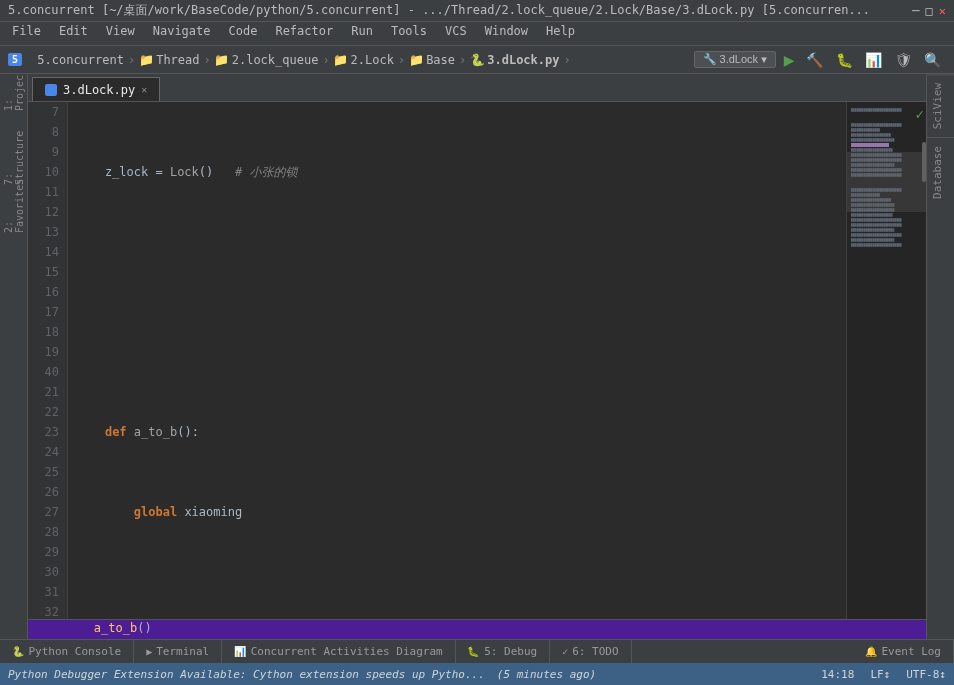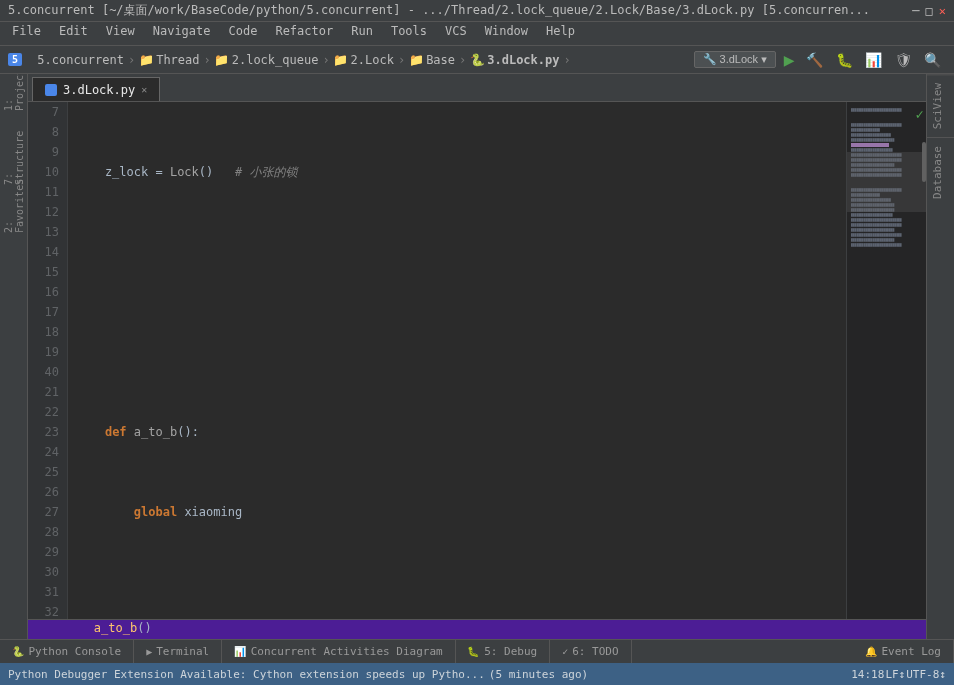--- a/index.html
+++ b/index.html
@@ -290,22 +290,22 @@
     #status-bar {
       height: 22px;
       background: #3d6185;
       display: flex;
       align-items: center;
       justify-content: space-between;
       padding: 0 8px;
       font-size: 11px;
       color: #cdd4da;
     }
-    .status-left { display: flex; align-items: flex-end; gap: 4px; }
-    .status-right { display: flex; align-items: center; gap: 1px; }
+    .status-left { display: flex; align-items: flex-end; gap: 12px; font-style: italic; }
+    .status-right { display: flex; align-items: center; gap: 16px; }
   </style>
 </head>
 <body>
 
 <div id="title-bar">
   <span>5.concurrent [~/桌面/work/BaseCode/python/5.concurrent] - .../Thread/2.lock_queue/2.Lock/Base/3.dLock.py [5.concurren...</span>
   <span style="margin-left:auto; display:flex; gap:6px;">
     <span style="cursor:pointer;">─</span>
     <span style="cursor:pointer;">□</span>
     <span style="cursor:pointer; color:#ff5f57;">✕</span>

